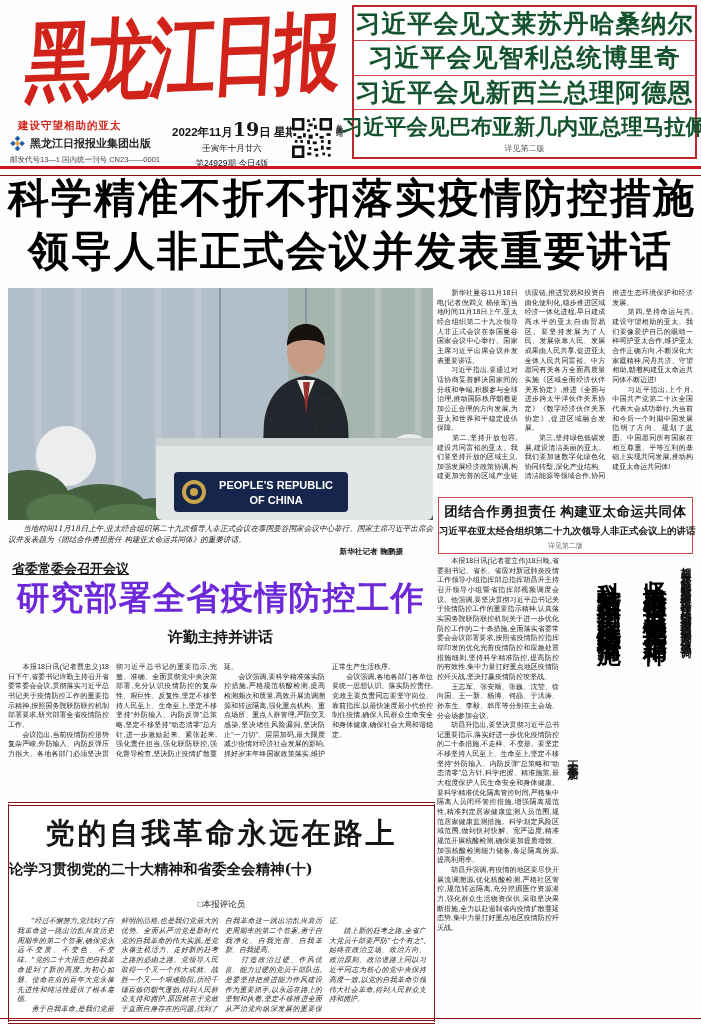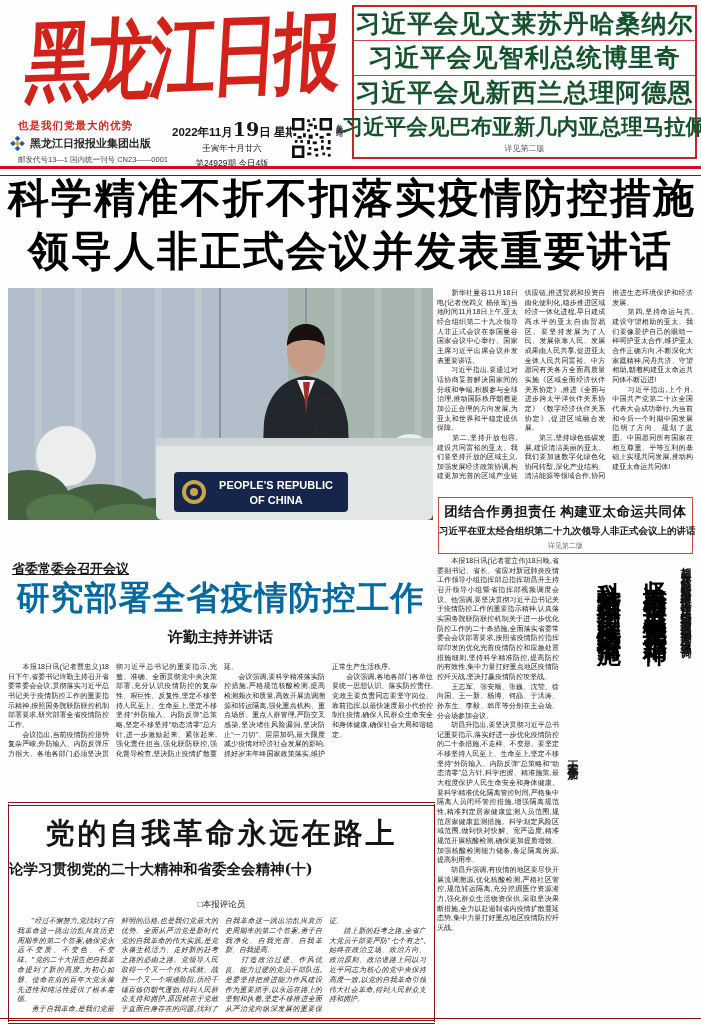--- a/index.html
+++ b/index.html
@@ -8,21 +8,21 @@
   
   .mast-title{position:absolute;left:18px;top:2px;width:326px;height:112px;
       display:flex;align-items:center;justify-content:center;}
   .mast-title span{font-family:"DejaVu Serif",serif;font-weight:bold;color:#d2231a;
       font-size:66px;letter-spacing:-4px;transform:scaleY(1.32) skewX(-6deg) rotate(-1.5deg);
       white-space:nowrap;}
   .mast-info{position:absolute;left:10px;top:118px;width:334px;height:46px;display:flex;}
   .mi-col1{width:168px;}
   .organ{color:#d2231a;font-weight:bold;font-size:10.5px;letter-spacing:1px;margin:1px 0 3px 8px;}
   .pubrow{display:flex;align-items:center;gap:5px;font-weight:bold;font-size:11px;color:#2a2a2a;}
-  .postal{font-size:7.5px;color:#444;margin-top:4px;white-space:nowrap;margin-left:8px;}
+  .postal{font-size:7.5px;color:#444;margin-top:4px;white-space:nowrap;}
   .mi-col2{width:120px;text-align:center;}
   .dateline{font-weight:bold;font-size:11.5px;white-space:nowrap;}
   .dateline .big{font-size:19px;font-family:"DejaVu Serif",serif;}
   .lunar{font-size:8.5px;margin-top:3px;}
   .issue{font-size:8.5px;margin-top:3px;}
   .mi-col3{flex:1;display:flex;justify-content:flex-end;align-items:flex-start;gap:2px;}
   .qr{width:40px;height:40px;}
   .qr-cap{writing-mode:vertical-rl;font-size:7px;color:#333;letter-spacing:1px;height:42px;}
   
   .hbox{position:absolute;left:352px;top:5px;width:341px;height:150px;
@@ -52,21 +52,21 @@
       white-space:pre-line;overflow:hidden;color:#1c1c1c;}
   
   .ubox{position:absolute;left:438px;top:497px;width:253px;height:55px;
       border:1.5px solid #cf4a45;text-align:center;background:#fff;}
   .ubox .t1{font-size:13.5px;font-weight:900;margin-top:5px;letter-spacing:0.5px;white-space:nowrap;}
   .ubox .t2{font-size:9.5px;font-weight:bold;margin-top:4px;white-space:nowrap;}
   .ubox .t3{font-size:7px;color:#666;margin-top:3px;}
   
   .kicker{position:absolute;left:12px;top:560px;font-size:13px;font-weight:bold;text-decoration:underline;}
   .m-head{position:absolute;left:8px;top:576px;width:425px;text-align:center;
-      font-weight:900;font-size:33px;letter-spacing:1px;white-space:nowrap;color:#0369a1;}
+      font-weight:900;font-size:33px;letter-spacing:1px;white-space:nowrap;color:#6d28d9;}
   .m-sub{position:absolute;left:8px;top:628px;width:425px;text-align:center;
       font-family:"DejaVu Serif",serif;font-weight:bold;font-size:15px;}
   .m-body{position:absolute;left:8px;top:662px;width:425px;height:136px;
       column-count:4;column-gap:7px;font-size:7px;line-height:1.38;text-align:justify;
       white-space:pre-line;overflow:hidden;color:#1c1c1c;}
   
   .ebox{position:absolute;left:8px;top:802px;width:425px;height:214px;
       border-top:4px double #8c1218;border-bottom:4px double #8c1218;
       border-left:1px solid #8c1218;border-right:1px solid #8c1218;background:#fff;}
   .e-title{text-align:center;font-family:"DejaVu Serif",serif;font-weight:900;
@@ -94,21 +94,21 @@
 <body>
 
 <div id="page">
 
   <div class="mast-title">
     <span>黑龙江日报</span>
   </div>
 
   <div class="mast-info">
     <div class="mi-col1">
-      <div class="organ">也是我们党最大的优势</div>
+      <div class="organ">建设守望相助的亚太</div>
       <div class="pubrow">
         <svg class="logo" width="15" height="15" viewBox="0 0 15 15">
           <rect x="5.5" y="0.5" width="4" height="4" fill="#1f5fa8" transform="rotate(45 7.5 2.5)"></rect>
           <rect x="1" y="5.5" width="4" height="4" fill="#1f5fa8" transform="rotate(45 3 7.5)"></rect>
           <rect x="10" y="5.5" width="4" height="4" fill="#1f5fa8" transform="rotate(45 12 7.5)"></rect>
           <rect x="5.5" y="5.5" width="4" height="4" fill="#e8a13a" transform="rotate(45 7.5 7.5)"></rect>
           <rect x="5.5" y="10.5" width="4" height="4" fill="#1f5fa8" transform="rotate(45 7.5 12.5)"></rect>
         </svg>
         <span>黑龙江日报报业集团出版</span>
       </div>
@@ -229,20 +229,24 @@
       <circle cx="327" cy="111" r="2.4" fill="#222"></circle>
 
     <rect x="166" y="184" width="174" height="40" rx="4" fill="#16254b"></rect>
     <circle cx="186" cy="204" r="12" fill="#c9a64c"></circle>
     <circle cx="186" cy="204" r="8" fill="#16254b"></circle>
     <circle cx="186" cy="204" r="4" fill="#c9a64c"></circle>
     <text x="268" y="201" text-anchor="middle" font-family="Liberation Sans,sans-serif" font-size="11" font-weight="bold" fill="#ffffff">PEOPLE'S REPUBLIC</text>
     <text x="268" y="216" text-anchor="middle" font-family="Liberation Sans,sans-serif" font-size="11" font-weight="bold" fill="#ffffff">OF CHINA</text>
   </svg>
 
+  <div class="caption">
+    <span>　　当地时间11月18日上午,亚太经合组织第二十九次领导人非正式会议在泰国曼谷国家会议中心举行。国家主席习近平出席会议并发表题为《团结合作勇担责任 构建亚太命运共同体》的重要讲话。</span>
+    <div class="credit">新华社记者 鞠鹏摄</div>
+  </div>
 
   <div class="lead-body">　　新华社曼谷11月18日电(记者倪四义 杨依军)当地时间11月18日上午,亚太经合组织第二十九次领导人非正式会议在泰国曼谷国家会议中心举行。国家主席习近平出席会议并发表重要讲话。
 　　习近平指出,要通过对话协商妥善解决国家间的分歧和争端,积极参与全球治理,推动国际秩序朝着更加公正合理的方向发展,为亚太和世界和平稳定提供保障。
 　　第二,坚持开放包容,建设共同富裕的亚太。我们要坚持开放的区域主义,加强发展经济政策协调,构建更加完善的区域产业链供应链,推进贸易和投资自由化便利化,稳步推进区域经济一体化进程,早日建成高水平的亚太自由贸易区。要坚持发展为了人民、发展依靠人民、发展成果由人民共享,促进亚太全体人民共同富裕。中方愿同有关各方全面高质量实施《区域全面经济伙伴关系协定》,推进《全面与进步跨太平洋伙伴关系协定》《数字经济伙伴关系协定》,促进区域融合发展。
 　　第三,坚持绿色低碳发展,建设清洁美丽的亚太。我们要加速数字化绿色化协同转型,深化产业结构、清洁能源等领域合作,协同推进生态环境保护和经济发展。
 　　第四,坚持命运与共,建设守望相助的亚太。我们要像爱护自己的眼睛一样呵护亚太合作,维护亚太合作正确方向,不断深化大家庭精神,同舟共济、守望相助,朝着构建亚太命运共同体不断迈进!
 　　习近平指出,上个月,中国共产党第二十次全国代表大会成功举行,为当前和今后一个时期中国发展指明了方向、规划了蓝图。中国愿同所有国家在相互尊重、平等互利的基础上实现共同发展,推动构建亚太命运共同体!</div>
 
   <div class="ubox">
     <div class="t1">团结合作勇担责任  构建亚太命运共同体</div>

